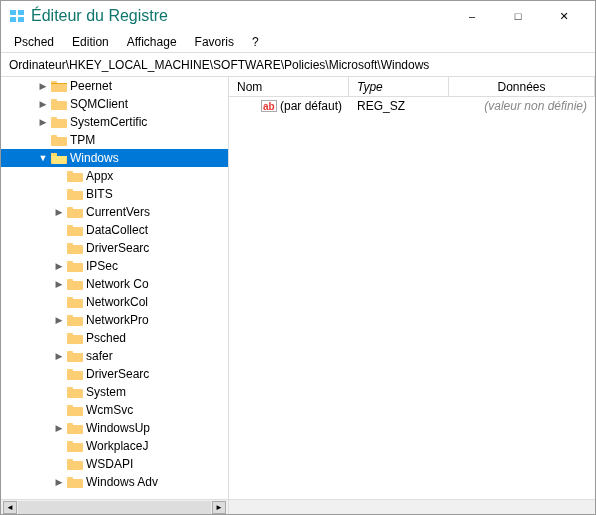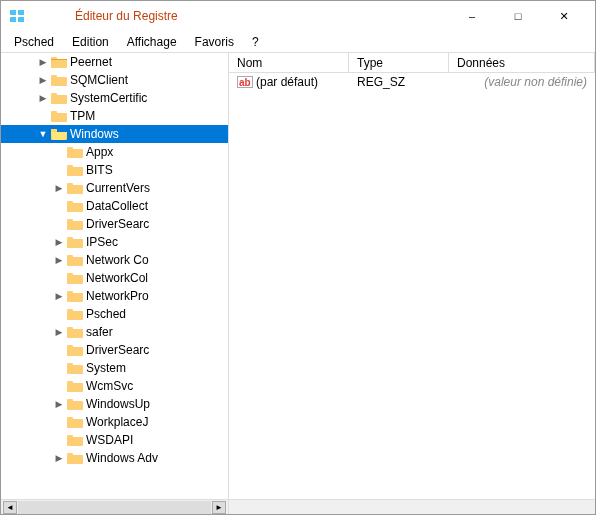--- a/index.html
+++ b/index.html
@@ -37,23 +37,22 @@
       width: 16px;
       height: 16px;
       margin-right: 6px;
       display: flex;
       align-items: center;
       justify-content: center;
     }
 
     .title-bar-title {
       flex: 1;
-      font-size: 12px;
-      color: #c2410c;
-      margin-left: 44px;
+      font-size: 16px;
+      color: #0f766e;
     }
 
     .title-bar-controls {
       display: flex;
       gap: 0;
     }
 
     .title-btn {
       width: 46px;
       height: 30px;
@@ -181,22 +180,22 @@
       padding: 2px 8px;
       font-size: 12px;
       font-weight: normal;
       color: #000;
       border-right: 1px solid #ddd;
       display: flex;
       align-items: center;
     }
 
     .col-name { width: 120px; }
-    .col-type { width: 100px; }
-    .col-data { flex: 1; }
+    .col-type { width: 100px; font-style: italic; }
+    .col-data { flex: 1; justify-content: center; }
 
     .table-body {
       flex: 1;
       overflow-y: auto;
     }
 
     .table-row {
       display: flex;
       height: 18px;
       cursor: default;
@@ -214,20 +213,21 @@
 
     .cell-name { width: 120px; }
     .cell-type { width: 100px; }
     .cell-data { flex: 1; font-style: italic; color: #888; justify-content: flex-end; }
 
     .reg-icon {
       width: 16px;
       height: 12px;
       margin-right: 4px;
       flex-shrink: 0;
+      margin-left: 24px;
     }
 
     
     .tree-content::-webkit-scrollbar,
     .table-body::-webkit-scrollbar {
       width: 12px;
     }
     .tree-content::-webkit-scrollbar-track,
     .table-body::-webkit-scrollbar-track {
       background: #f0f0f0;
@@ -298,20 +298,23 @@
   </div>
 
   <div class="menu-bar">
     <span class="menu-item">Psched</span>
     <span class="menu-item">Edition</span>
     <span class="menu-item">Affichage</span>
     <span class="menu-item">Favoris</span>
     <span class="menu-item">?</span>
   </div>
 
+  <div class="address-bar">
+    <span>Ordinateur\HKEY_LOCAL_MACHINE\SOFTWARE\Policies\Microsoft\Windows</span>
+  </div>
 
   <div class="main-content">
 
     <div class="tree-panel">
       <div class="tree-content">
 
         <div class="tree-item indent-2">
           <span class="expand-btn">▶</span>
           <span class="folder-icon">
             <svg class="folder-svg" viewBox="0 0 16 14">

